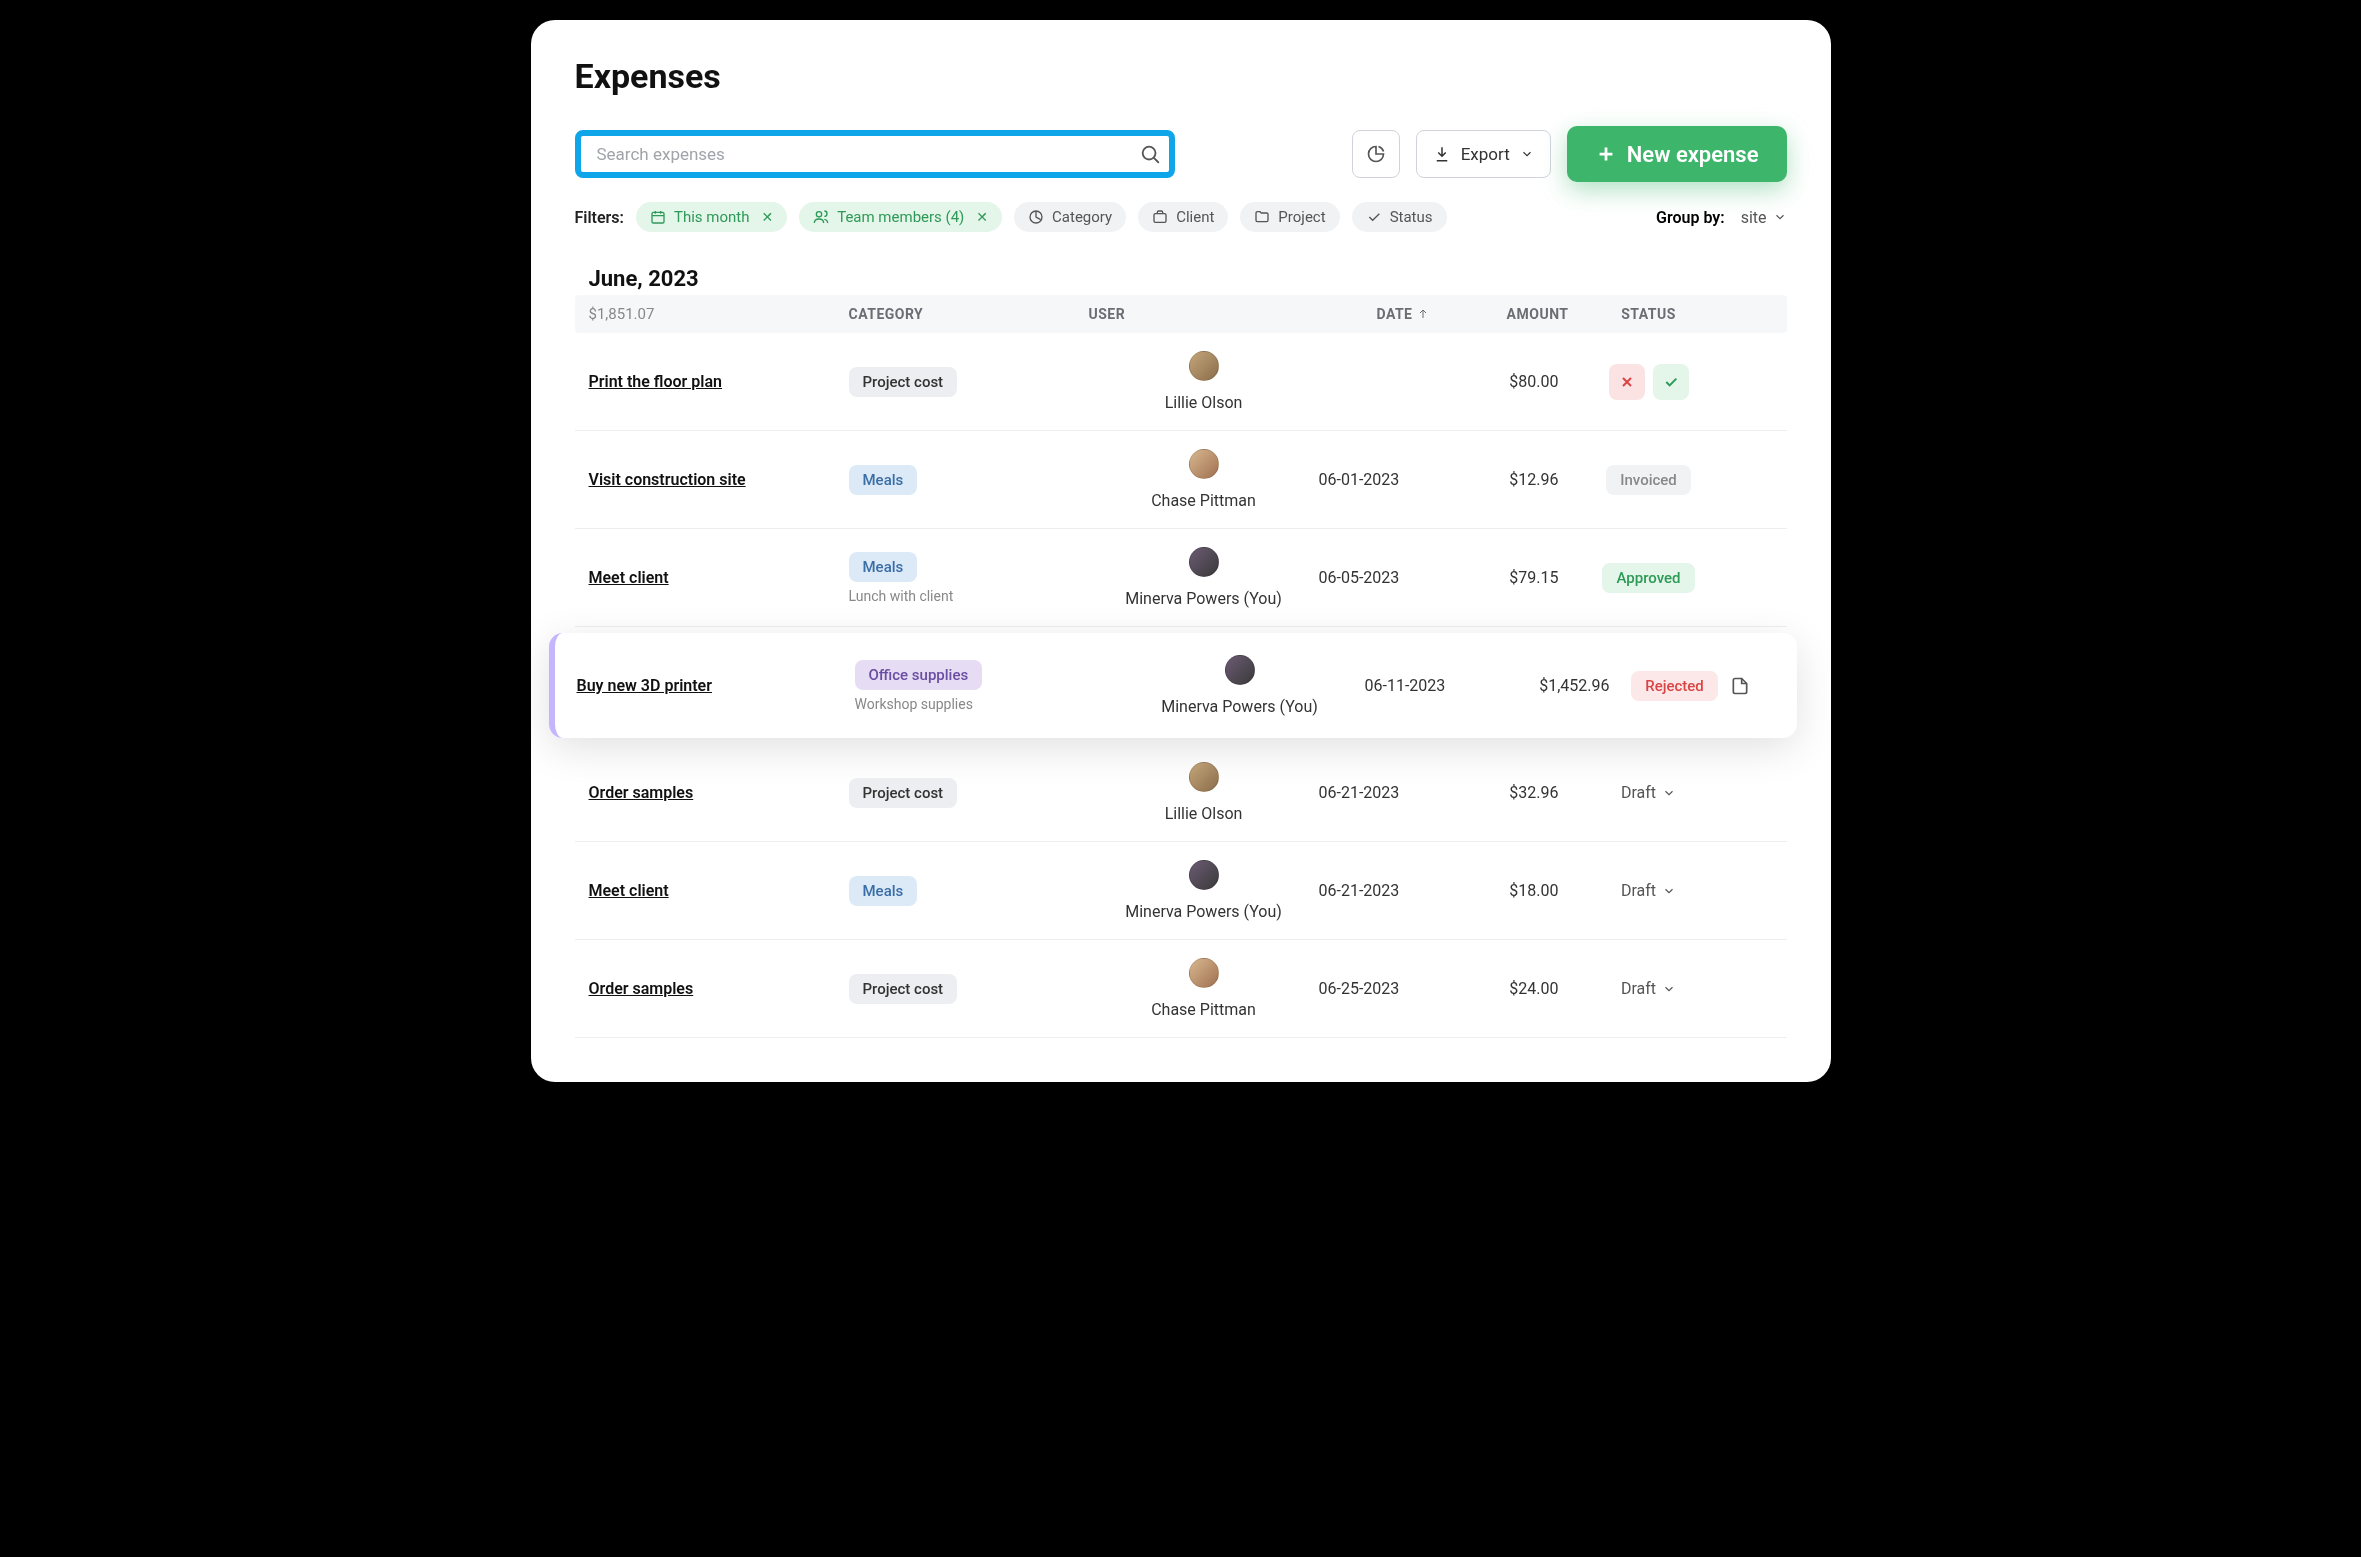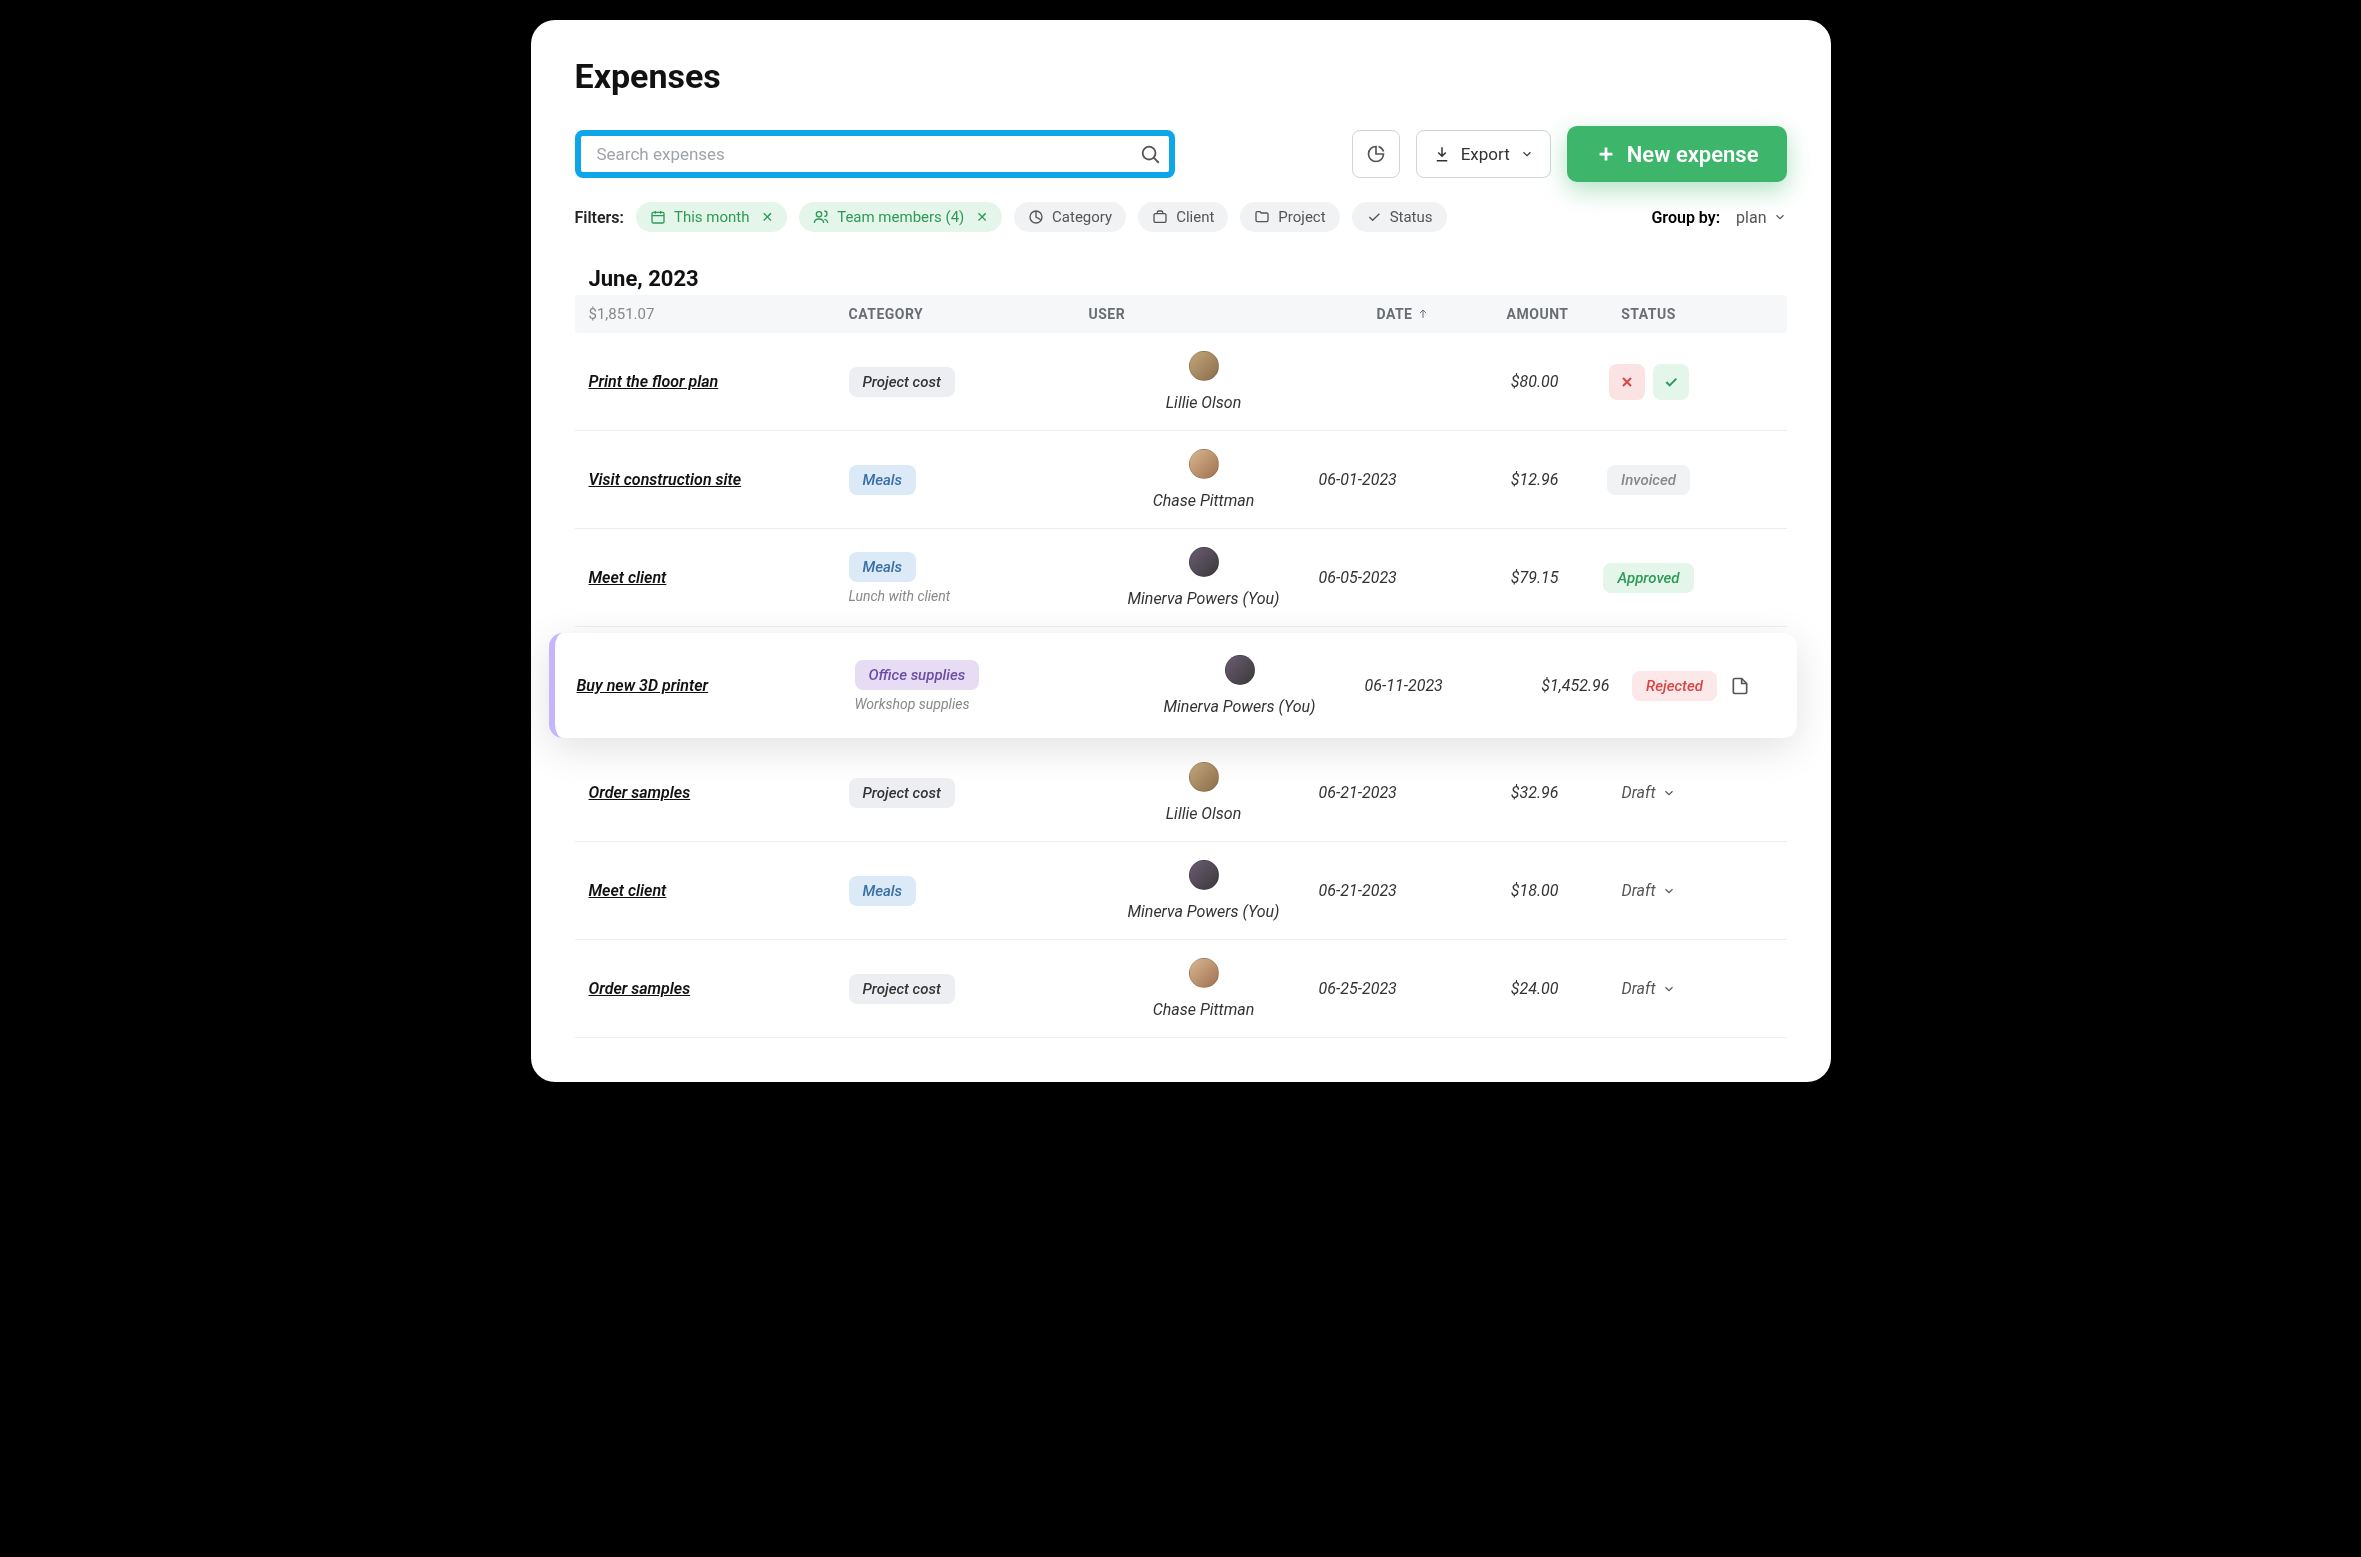--- a/index.html
+++ b/index.html
@@ -22,21 +22,21 @@
 .chip.active .x { color: #2e9a57; }
 .chip.plain { background: #f0f2f4; color: #555; }
 .chip .x { font-size: 14px; margin-left: 4px; color: #2e9a57; }
 .groupby { margin-left: auto; display: flex; align-items: center; gap: 16px; font-size: 16px; }
 .groupby-label { font-weight: 600; }
 .groupby-val { display: flex; align-items: center; gap: 6px; color: #555; cursor: pointer; }
 .group-header { display: flex; align-items: baseline; gap: 16px; padding: 10px 14px 4px; }
 .group-title { font-size: 22px; font-weight: 700; color: #111; }
 .header-row { display: grid; grid-template-columns: 260px 240px 230px 130px 120px 160px; align-items: center; padding: 10px 14px; background: #f6f7f8; border-radius: 4px; font-size: 14px; font-weight: 700; letter-spacing: 0.5px; color: #6a6e74; }
 .header-row .total { font-size: 15px; font-weight: 400; color: #888; letter-spacing: 0; }
-.data-row { display: grid; grid-template-columns: 260px 240px 230px 130px 120px 160px; align-items: center; padding: 18px 14px; border-bottom: 1px solid #edeef0; font-style: italic; }
+.data-row { display: grid; grid-template-columns: 260px 240px 230px 130px 120px 160px; align-items: center; padding: 18px 14px; border-bottom: 1px solid #edeef0; }
 .data-row.highlighted { background: #fff; border-radius: 14px; box-shadow: 0 10px 40px rgba(0,0,0,0.12); border-left: 6px solid #c4b5fd; padding: 22px 14px 22px 22px; border-bottom: none; margin: 6px -10px 6px -26px; grid-template-columns: 278px 260px 250px 135px 120px 110px 40px; }
 .expense-name { font-size: 16px; font-weight: 600; color: #111; text-decoration: underline; cursor: pointer; }
 .cat-pill { display: inline-block; padding: 6px 14px; border-radius: 8px; font-size: 15px; font-weight: 500; }
 .cat-project { background: #eceef1; color: #333; }
 .cat-meals { background: #dceaf8; color: #3a6ea5; }
 .cat-office { background: #e6dcf3; color: #6a4ea3; }
 .cat-sub { font-size: 14px; color: #888; margin-top: 6px; }
 .user-cell { display: flex; align-items: center; gap: 12px; flex-direction: column; }
 .avatar { width: 30px; height: 30px; border-radius: 50%; background: linear-gradient(135deg,#c4a67a,#8a6d4b); display: inline-block; flex-shrink: 0; border: 1px solid rgba(0,0,0,0.1); }
 .avatar.a2 { background: linear-gradient(135deg,#d8b890,#a07050); }
@@ -147,21 +147,21 @@
     <div class="chip plain">
       <svg width="16" height="16" viewBox="0 0 24 24" fill="none" stroke="currentColor" stroke-width="2">
           <path d="M5 12l5 5L20 7"></path>
         </svg>
       <span>Status</span>
     </div>
 
     <div class="groupby">
       <span class="groupby-label">Group by:</span>
       <span class="groupby-val">
-        <span>plan</span>
+        <span>site</span>
         <svg width="14" height="14" viewBox="0 0 24 24" fill="none" stroke="currentColor" stroke-width="2">
             <path d="M6 9l6 6 6-6"></path>
           </svg>
       </span>
     </div>
   </div>
 
   <div class="group-header">
     <span class="group-title">June, 2023</span>
   </div>

